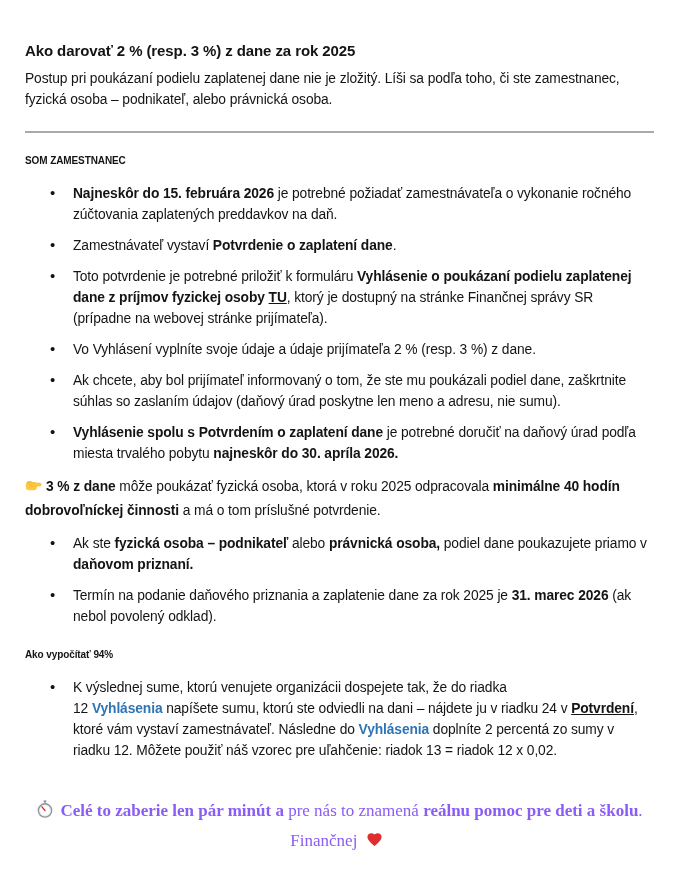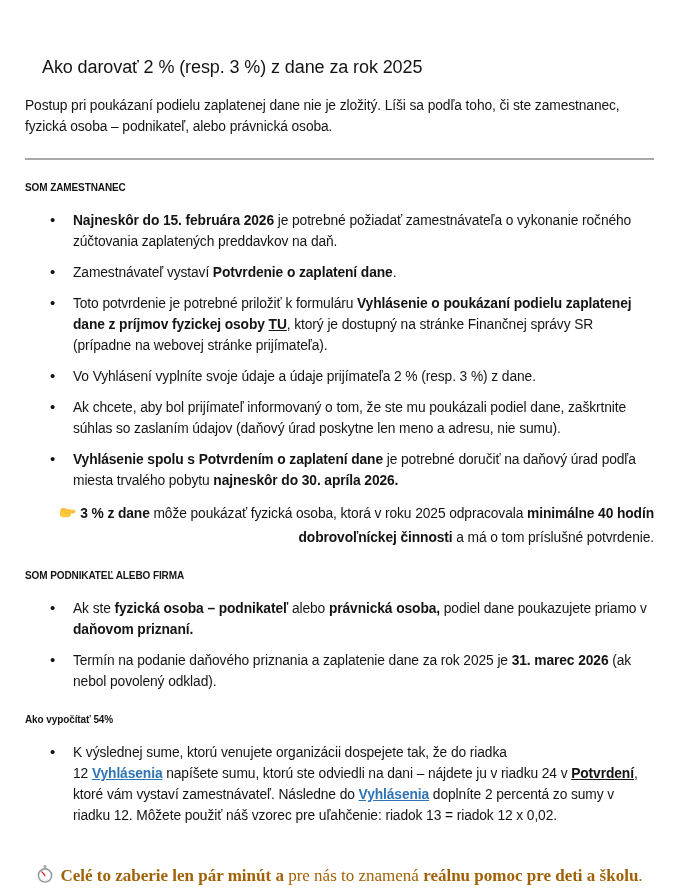--- a/index.html
+++ b/index.html
@@ -4,36 +4,36 @@
 <style>
   html,body{margin:0;padding:0;background:#ffffff;}
   body{width:676px;height:894px;overflow:hidden;}
   .page{
     box-sizing:border-box;width:676px;height:894px;
     padding:40px 22px 0 25px;
     font-family:"Liberation Sans",sans-serif;
     font-size:13.8px;line-height:21px;letter-spacing:-0.1px;
     color:#141414;
   }
-  .title{font-size:18px;font-weight:400;margin:17px;}
+  .title{font-size:15px;font-weight:700;margin:0;}
   .intro{margin:7px 0 0;}
   .divider{border:none;border-top:2px solid #a9a9a9;margin:21px 0 0;height:0;}
   .sec-heading{font-size:10px;font-weight:700;margin:17px 0 0;}
   ul.blist{list-style:none;margin:12px 0 0;padding:0 0 0 23px;}
   ul.blist li{position:relative;padding-left:25px;margin-top:10px;}
   ul.blist li::before{content:"\2022";position:absolute;left:2px;top:-1px;font-size:15px;color:#141414;}
   .b{font-weight:700;}
   .u{text-decoration:underline;}
-  a.lnk{font-weight:700;text-decoration:underline;cursor:pointer;text-align:right;}
-  .note{margin:12px 0 0;text-align:right;}
+  a.lnk{font-weight:700;cursor:pointer;text-align:right;}
+  .note{margin:12px 0 0;}
   .icon{display:inline-block;vertical-align:-3px;margin-right:4px;}
   .footer{
     margin-top:36px;text-align:center;
     font-family:"Liberation Serif",serif;
-    font-size:17px;line-height:28px;letter-spacing:0;color:#a16207;
+    font-size:17px;line-height:28px;letter-spacing:0;color:#8b5cf6;
   }
   .footer .icon{vertical-align:-2px;margin-right:6px;}
 </style>
 </head>
 <body>
 
 <div class="page">
 
   <h1 class="title">Ako darovať 2 % (resp. 3 %) z dane za rok 2025</h1>
 
@@ -65,32 +65,31 @@
   </ul>
 
   <p class="note">
     <span class="icon"><svg width="17" height="17" viewBox="0 0 20 20">
           <rect x="1" y="6" width="13" height="9.5" rx="3.8" fill="#FFC83D"></rect>
           <rect x="6" y="7.1" width="13" height="3.6" rx="1.8" fill="#FFC83D" stroke="#F0AC2E" stroke-width="0.6"></rect>
           <rect x="2" y="4.6" width="6.5" height="4" rx="2" fill="#FDBE3F"></rect>
         </svg></span><span class="b">3 % z dane</span><span> môže poukázať fyzická osoba, ktorá v roku 2025 odpracovala </span><span class="b">minimálne 40 hodín dobrovoľníckej činnosti</span><span> a má o tom príslušné potvrdenie.</span>
   </p>
 
-  <h2 class="sec-heading">SOM PODNIKATEĽ ALEBO FIRMA</h2>
 
   <ul class="blist">
     <li>
       <span>Ak ste </span><span class="b">fyzická osoba – podnikateľ</span><span> alebo </span><span class="b">právnická osoba,</span><span> podiel dane poukazujete priamo v </span><span class="b">daňovom priznaní.</span>
     </li>
     <li>
       <span>Termín na podanie daňového priznania a zaplatenie dane za rok 2025 je </span><span class="b">31. marec 2026</span><span> (ak nebol povolený odklad).</span>
     </li>
   </ul>
 
-  <h2 class="sec-heading">Ako vypočítať 54%</h2>
+  <h2 class="sec-heading">Ako vypočítať 94%</h2>
 
   <ul class="blist">
     <li>
       <span>K výslednej sume, ktorú venujete organizácii dospejete tak, že do riadka</span><br>
       <span>12 </span><a class="lnk" style="color:#2E74B5;">Vyhlásenia</a><span> napíšete sumu, ktorú ste odviedli na dani – nájdete ju v riadku 24 v </span><span class="b u">Potvrdení</span><span>, ktoré vám vystaví zamestnávateľ. Následne do </span><a class="lnk" style="color:#2E74B5;">Vyhlásenia</a><span> doplníte 2 percentá zo sumy v riadku 12. Môžete použiť náš vzorec pre uľahčenie: riadok 13 = riadok 12 x 0,02.</span>
     </li>
   </ul>
 
   <div class="footer">
     <div>

